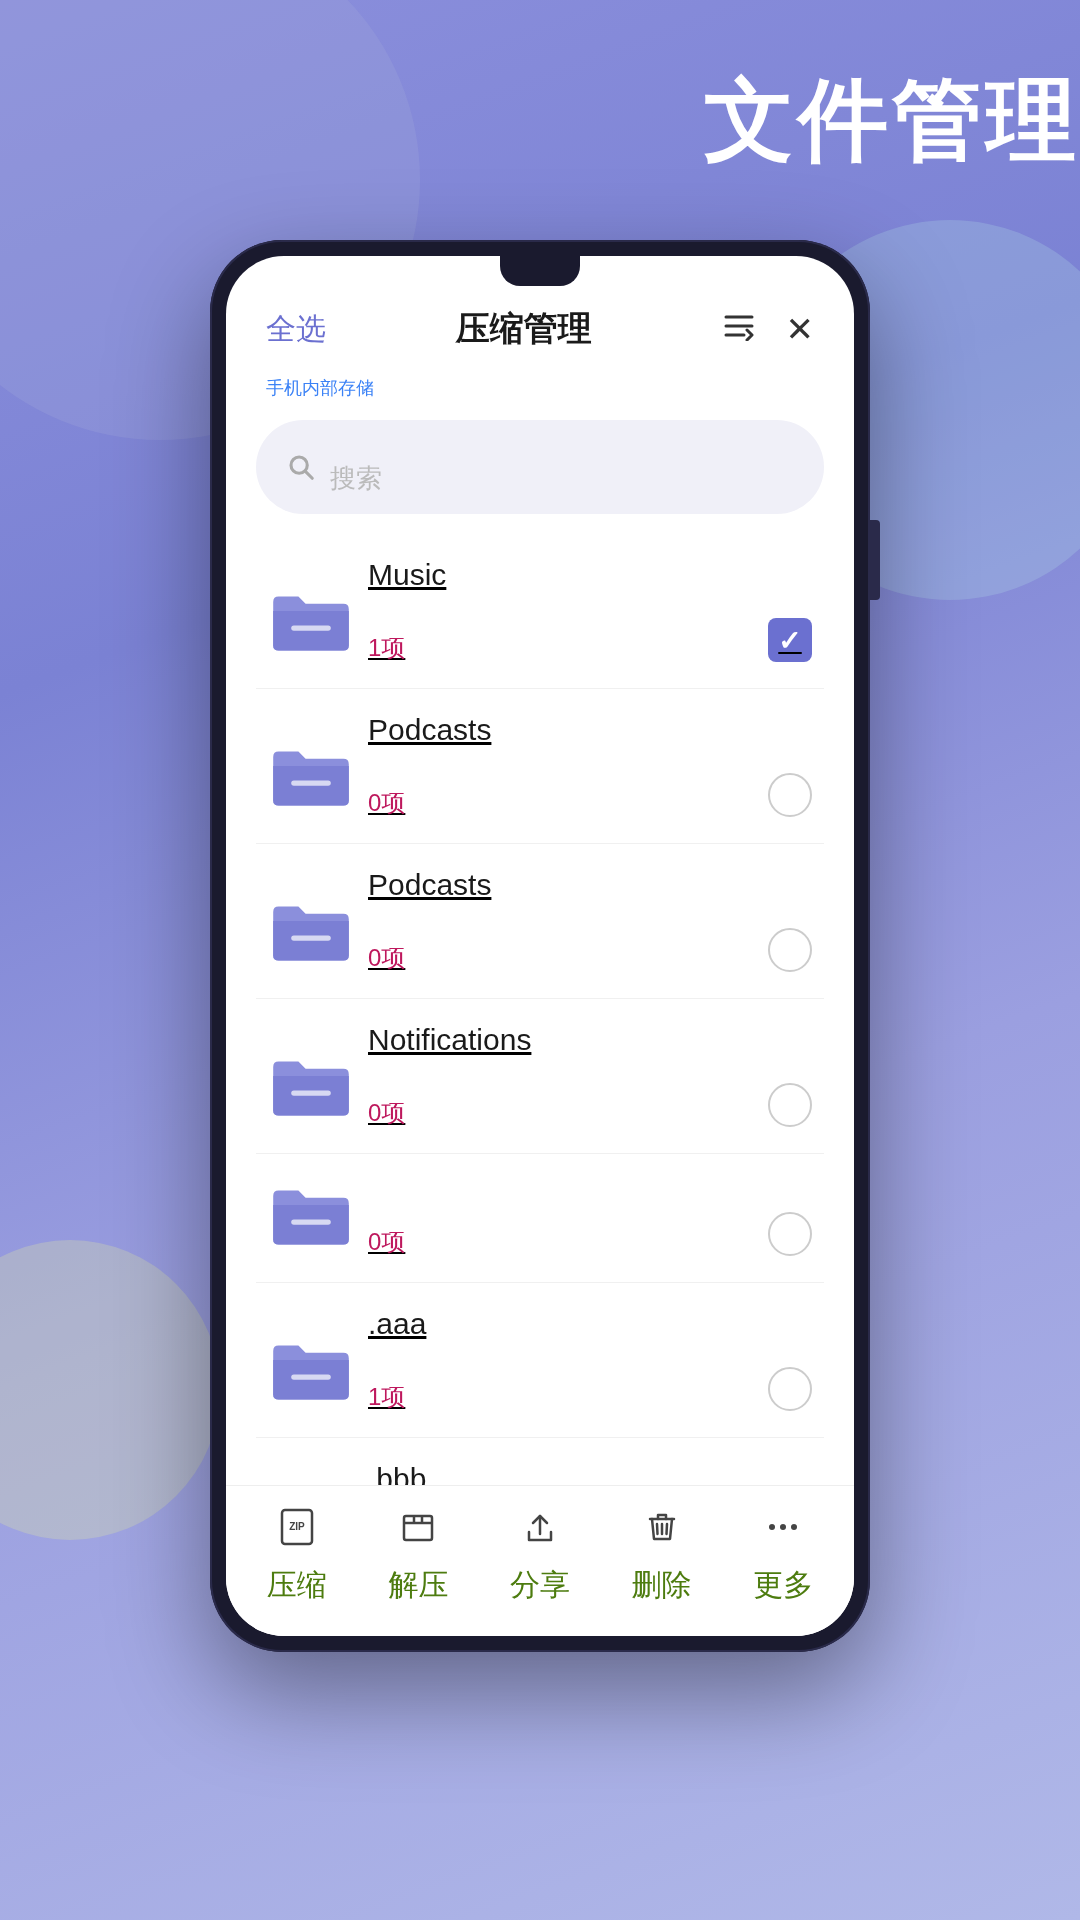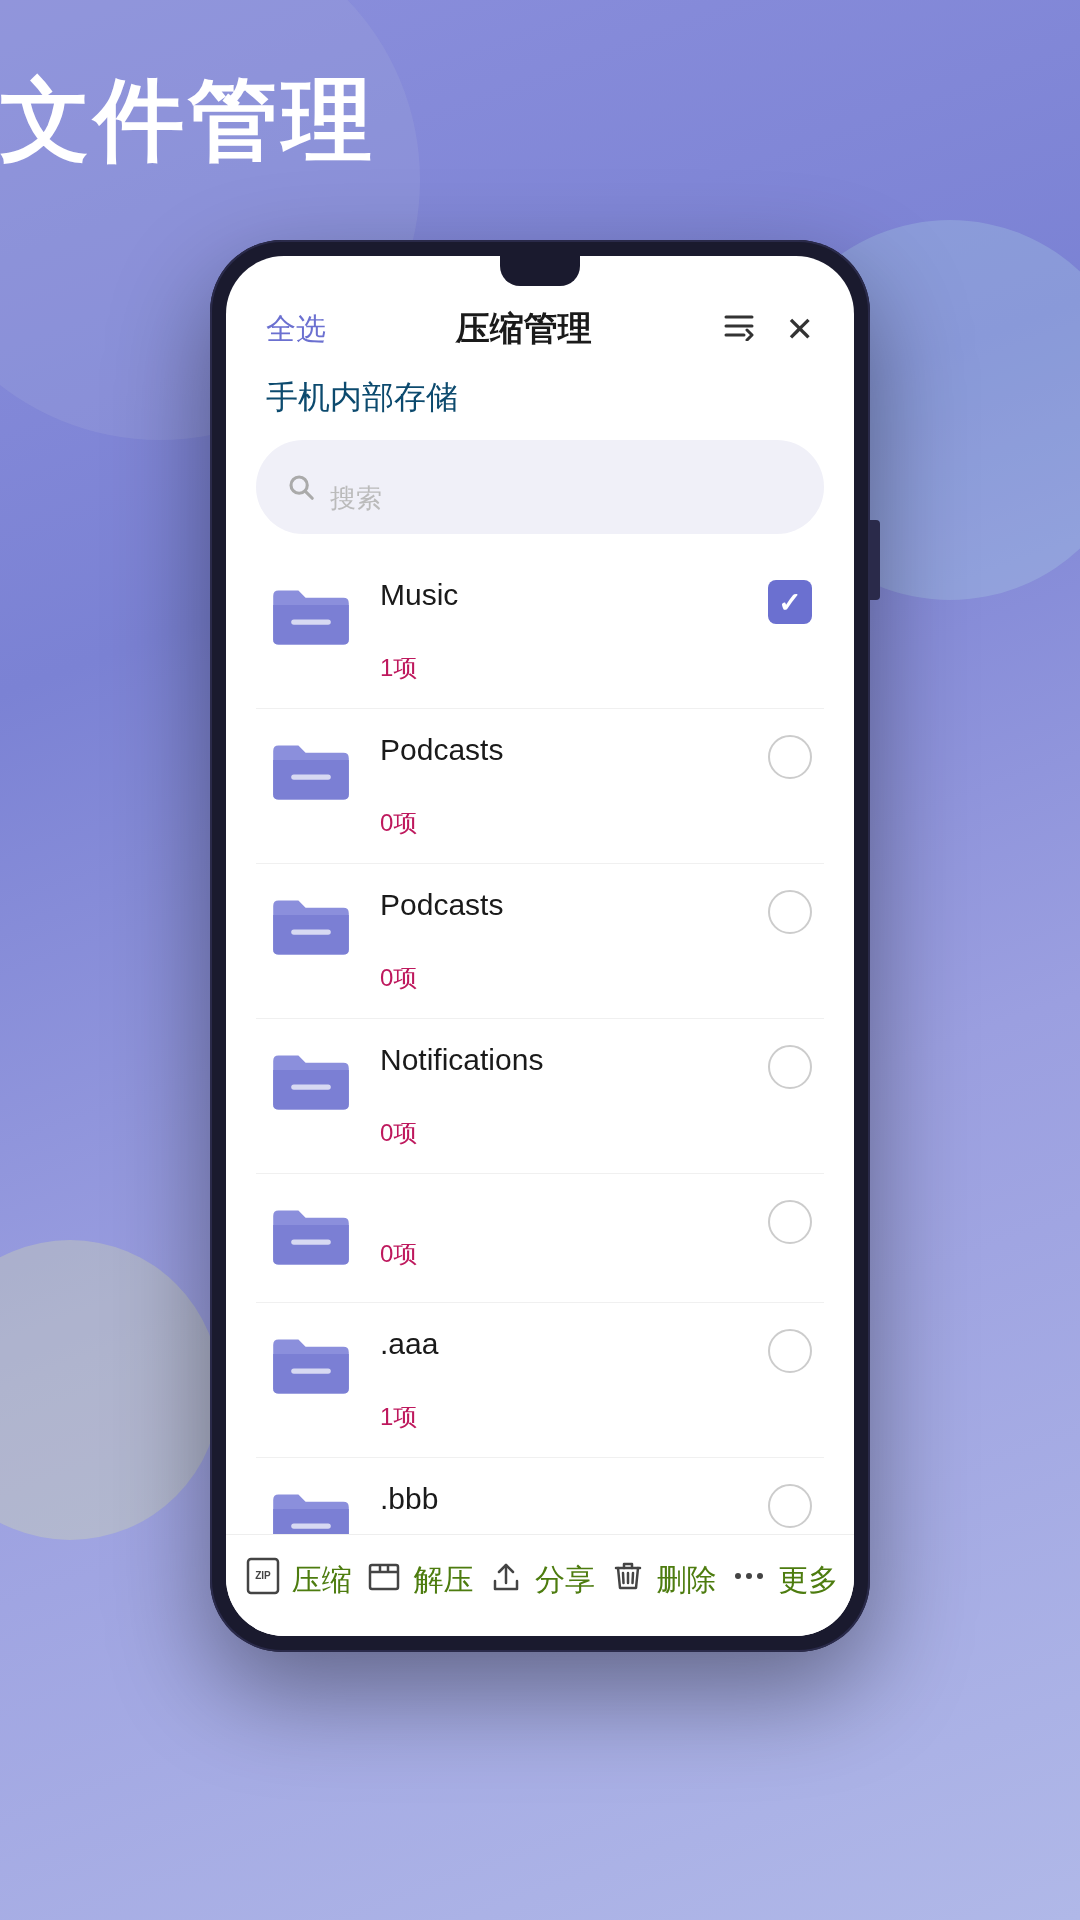--- a/index.html
+++ b/index.html
@@ -30,21 +30,21 @@
       top: 220px; right: -60px;
     }
     .bg-blob-3 {
       width: 300px; height: 300px;
       background: rgba(230,235,160,0.55);
       bottom: 380px; left: -80px;
     }
 
     
     .page-title {
-      text-align: left;
+      text-align: right;
       color: white;
       font-size: 90px;
       font-weight: 700;
       letter-spacing: 4px;
       padding-top: 60px;
       position: relative;
       z-index: 10;
     }
 
     
@@ -139,22 +139,22 @@
 
     .header-close-icon {
       color: #333;
       font-size: 34px;
       font-weight: 300;
     }
 
     
     .breadcrumb {
       padding: 4px 40px 20px;
-      color: #0c4a6e;
-      font-size: 32px;
+      color: #3b82f6;
+      font-size: 18px;
       font-weight: 500;
     }
 
     
     .search-bar {
       margin: 0 30px 20px;
       background: #f0f0f8;
       border-radius: 50px;
       display: flex;
       align-items: center;
@@ -176,24 +176,25 @@
 
     
     .file-list {
       flex: 1;
       overflow-y: auto;
       padding: 0 30px;
     }
 
     .file-item {
       display: flex;
-      align-items: flex-start;
+      align-items: flex-end;
       padding: 24px 10px;
       border-bottom: 1px solid #f0f0f0;
-      gap: 24px;
+      gap: 12px;
+      text-decoration: underline;
     }
 
     .folder-icon {
       width: 90px;
       height: 80px;
       flex-shrink: 0;
       position: relative;
     }
 
     .file-info {
@@ -250,21 +251,21 @@
       display: flex;
       align-items: center;
       justify-content: space-around;
       padding: 20px 10px 30px;
       border-top: 1px solid #eee;
       background: white;
     }
 
     .toolbar-item {
       display: flex;
-      flex-direction: row;
+      flex-direction: column;
       align-items: center;
       gap: 8px;
       justify-content: flex-end;
     }
 
     .toolbar-icon {
       font-size: 38px;
       color: #444;
     }
 

